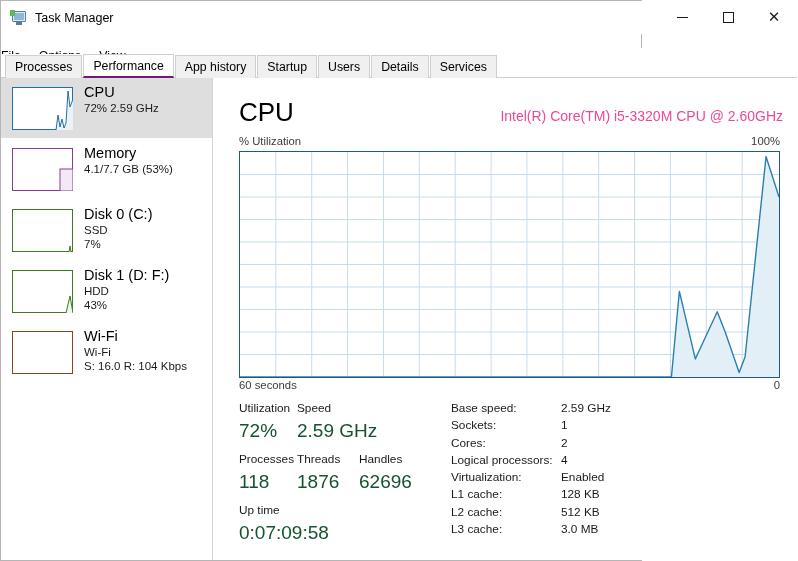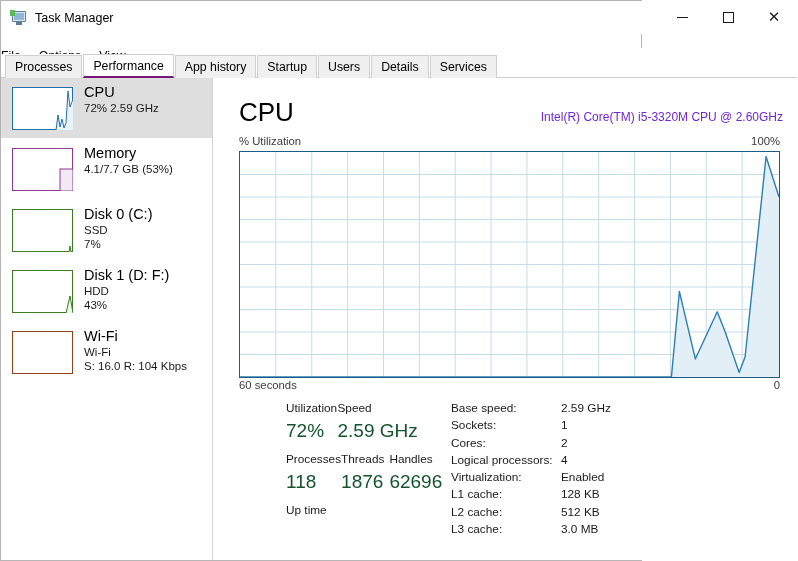--- a/index.html
+++ b/index.html
@@ -129,21 +129,21 @@
   .main {
     position: absolute; left: 213px; top: 77px;
     width: 583px; height: 482px;
     background: #ffffff;
   }
   .cpu-head {
     position: absolute; left: 25px; top: 19px; right: 14px;
     display: flex; align-items: baseline; justify-content: space-between;
   }
   .cpu-title { font-size: 26px; color: #000; line-height: 30px; }
-  .cpu-model { font-size: 12px; color: #6d28d9; white-space: nowrap; }
+  .cpu-model { font-size: 14px; color: #ec4899; white-space: nowrap; }
 
   .axis-row {
     position: absolute; left: 25px; top: 57px; right: 17px;
     display: flex; justify-content: space-between;
     font-size: 11.3px; color: #3c3c3c;
   }
   .graph-wrap {
     position: absolute; left: 25px; top: 73px;
     width: 541px; height: 227px;
     border: 1px solid #1b5b84;
@@ -156,21 +156,21 @@
     display: flex; justify-content: space-between;
     font-size: 11.3px; color: #3c3c3c;
   }
 
   
   .stats {
     position: absolute; left: 25px; top: 322px; right: 10px;
     display: flex;
   }
   .stats-left { width: 205px; flex: none; }
-  .stat-grid { display: flex; margin-left: 47px; }
+  .stat-grid { display: flex; }
   .stat-cell { }
   .stat-cell.w-util { width: 58px; }
   .stat-cell.w-speed { width: 120px; }
   .stat-cell.w-proc { width: 58px; }
   .stat-cell.w-thr { width: 62px; }
   .stat-cell.w-hand { width: 70px; }
   .stat-label {
     font-size: 11.8px; color: #1a1a1a; line-height: 17px;
     white-space: nowrap;
   }
@@ -389,20 +389,21 @@
           </div>
           <div class="stat-cell w-hand">
             <div class="stat-label">Handles</div>
             <div class="stat-value">62696</div>
           </div>
         </div>
 
         <div class="stat-grid">
           <div class="stat-cell">
             <div class="stat-label">Up time</div>
+            <div class="stat-value">0:07:09:58</div>
           </div>
         </div>
 
       </div>
 
       <div class="stats-right">
         <div class="spec-row">
           <div class="spec-label">Base speed:</div>
           <div class="spec-value">2.59 GHz</div>
         </div>

